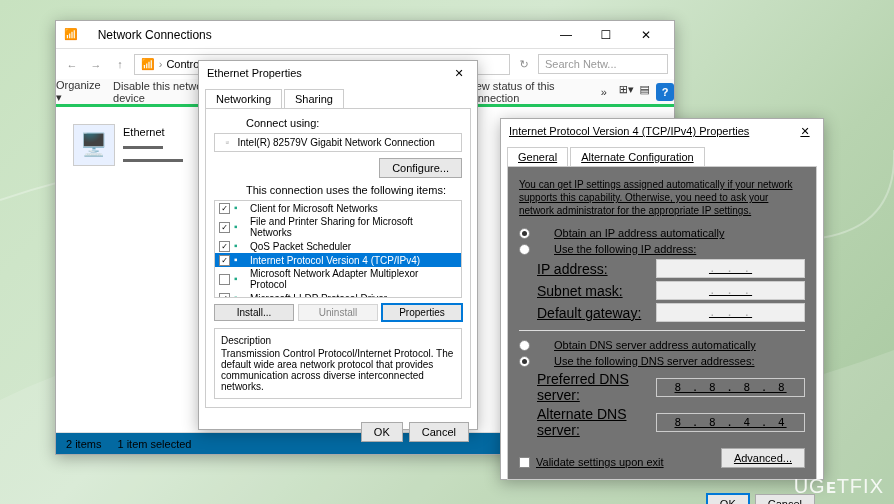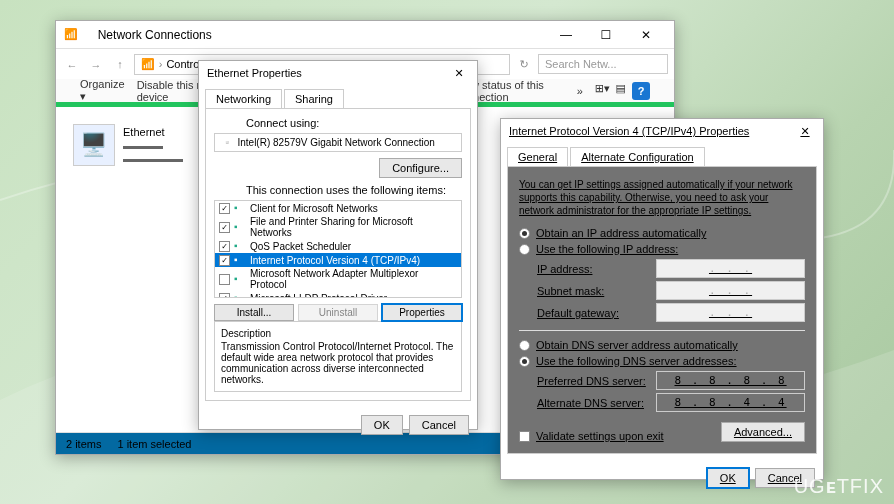--- a/index.html
+++ b/index.html
@@ -51,23 +51,23 @@
       gap: 4px;
     }
     .nav-arrow { width: 20px; text-align: center; color: #888; }
     .breadcrumb { flex: 1; display: flex; align-items: center; gap: 4px; border: 1px solid #ccc; padding: 3px 6px; font-size: 11px; }
     .breadcrumb span.sep { color: #888; }
     .searchbox { width: 130px; border: 1px solid #ccc; padding: 3px 6px; color: #999; font-size: 11px; }
     .toolbar {
       height: 28px;
       display: flex;
       align-items: center;
-      padding: 0 24px;
+      padding: 0 0;
       gap: 12px;
-      border-bottom: 5px solid #22c55e;
+      border-bottom: 3px solid #22c55e;
       background: #fafafa;
       font-size: 11px;
       color: #333;
     }
     .toolbar-item { cursor: pointer; }
     .toolbar-right { margin-left: auto; display: flex; gap: 6px; }
     .help-icon { width: 18px; height: 18px; background: #1976d2; color: #fff; border-radius: 3px; display: flex; align-items: center; justify-content: center; font-weight: bold; }
     .content-area {
       padding: 10px;
       height: calc(100% - 110px);
@@ -146,46 +146,46 @@
       display: flex;
       align-items: center;
       padding: 1px 4px;
       gap: 4px;
     }
     .list-item.selected { background: #0078d7; color: #fff; }
     .checkbox { width: 11px; height: 11px; border: 1px solid #888; display: inline-flex; align-items: center; justify-content: center; font-size: 8px; background: #fff; color: #000; }
     .list-icon { width: 12px; height: 12px; display: inline-block; }
     .three-btns { display: flex; justify-content: space-between; margin-top: 6px; gap: 4px; }
     .three-btns .btn { flex: 1; font-size: 10px; padding: 2px 4px; }
-    .desc-box { border: 1px solid #ccc; padding: 6px; font-size: 10px; margin-top: 0; }
+    .desc-box { border: 1px solid #ccc; padding: 6px; font-size: 10px; margin-top: 7px; }
     .dlg-buttons { display: flex; justify-content: flex-end; gap: 6px; padding: 8px; align-items: flex-end; }
     
     .ipv4-props {
       top: 118px;
       left: 500px;
       width: 324px;
       height: 362px;
       z-index: 3;
       font-size: 11px;
       text-decoration: underline;
     }
     .ipv4-panel {
       border: 1px solid #ccc;
       margin: 0 6px 6px;
       padding: 11px;
       background: #737373;
       font-size: 11px;
     }
     .info-text { font-size: 10px; margin-bottom: 10px; line-height: 1.3; }
-    .radio-row { display: flex; align-items: center; gap: 6px; margin: 4px 0; font-size: 11px; }
+    .radio-row { display: flex; align-items: center; gap: 24px; margin: 4px 0; font-size: 11px; }
     .radio { width: 11px; height: 11px; border: 1px solid #888; border-radius: 50%; display: inline-flex; align-items: center; justify-content: center; background: #fff; }
     .radio.checked::after { content: ''; width: 5px; height: 5px; background: #333; border-radius: 50%; }
     .ip-grid { margin: 4px 0 4px 18px; }
     .ip-row { display: flex; align-items: center; margin: 3px 0; }
-    .ip-label { width: 120px; font-size: 11px; }
+    .ip-label { width: 120px; font-size: 14px; }
     .ip-input { border: 1px solid #ccc; padding: 2px 4px; width: 150px; font-family: monospace; font-size: 11px; letter-spacing: 2px; text-align: center; }
     .ip-input.disabled { background: #f0f0f0; color: #aaa; }
     .hr { border-top: 1px solid #ddd; margin: 8px 0; }
     .checkbox-row { display: flex; align-items: center; gap: 6px; margin-top: 8px; font-size: 11px; }
     .watermark {
       position: absolute;
       bottom: 6px;
       right: 10px;
       font-size: 20px;
       font-weight: 300;

